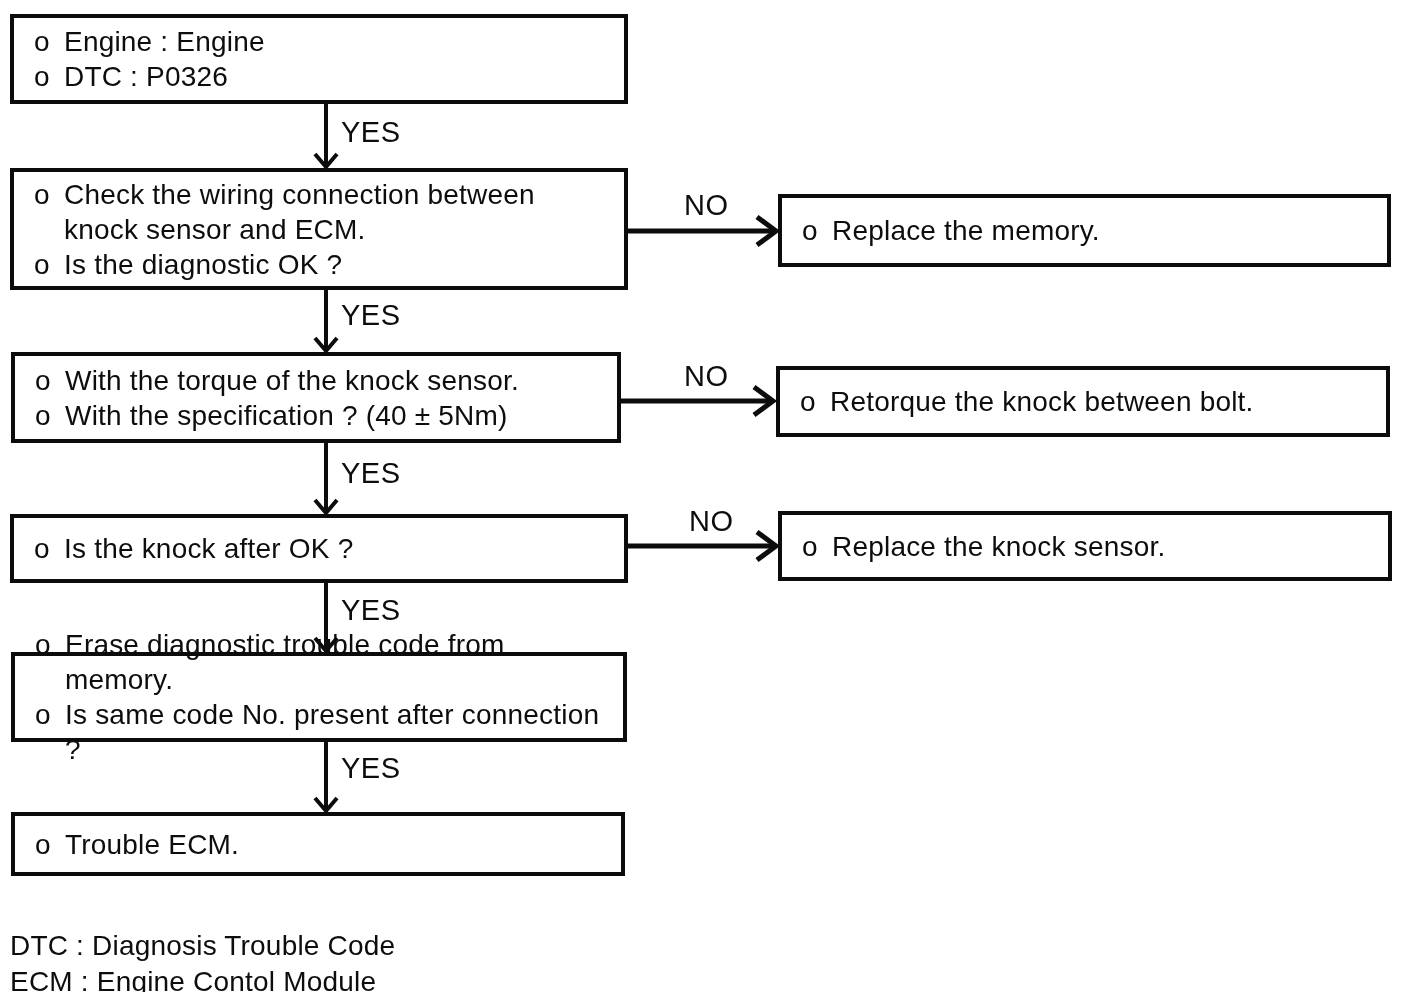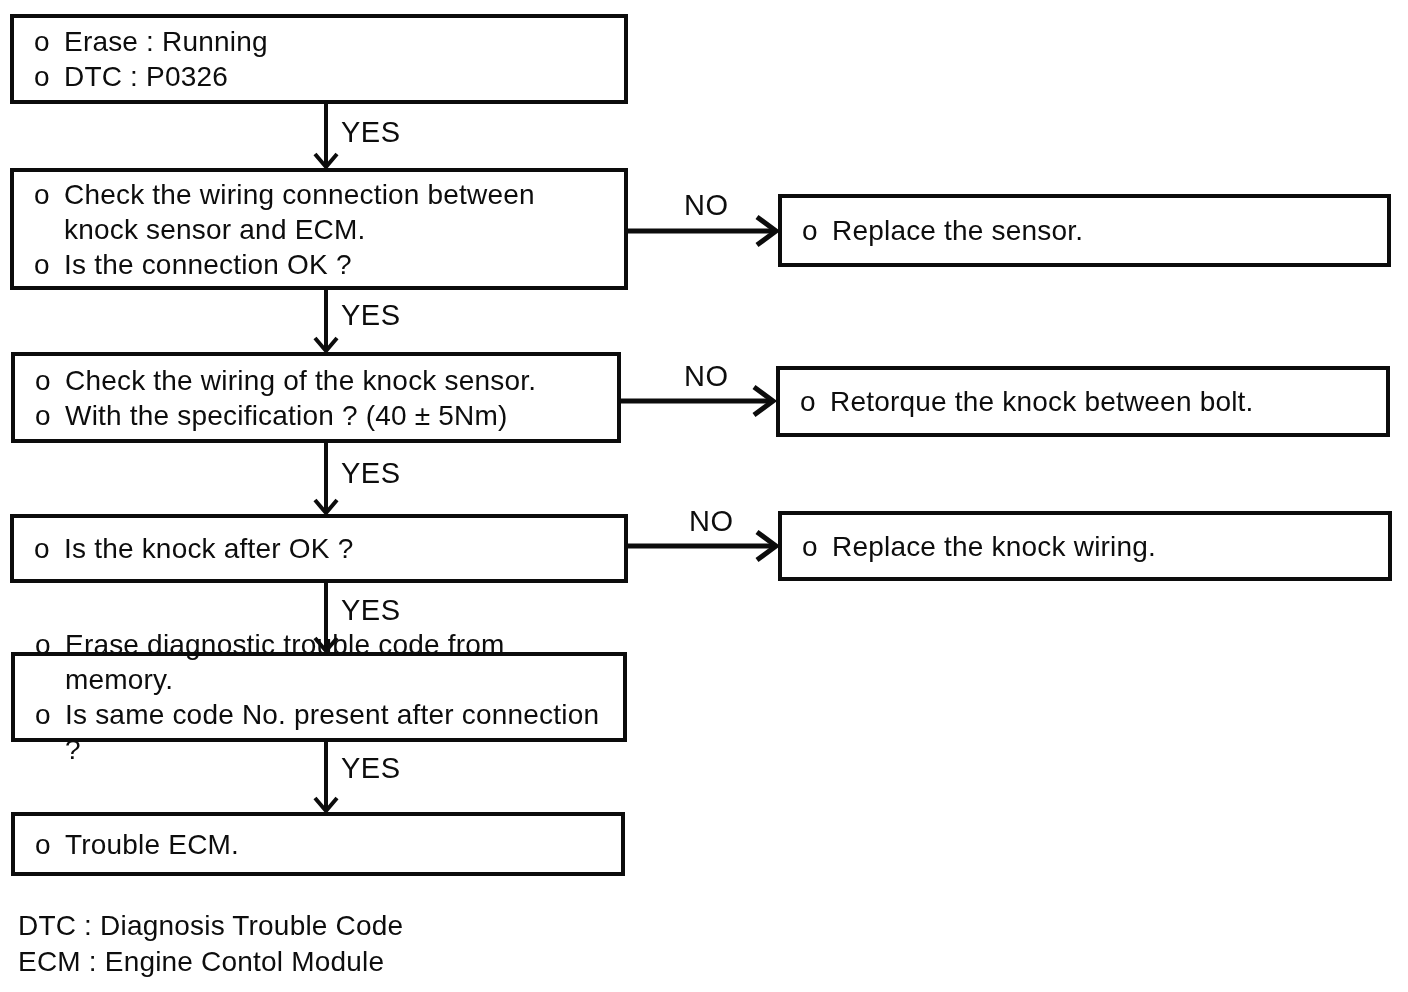--- a/index.html
+++ b/index.html
@@ -71,24 +71,25 @@
   .lbl-yes2 { left: 341px; top: 300px; }
   .lbl-yes3 { left: 341px; top: 458px; }
   .lbl-yes4 { left: 341px; top: 595px; }
   .lbl-yes5 { left: 341px; top: 753px; }
   .lbl-no1  { left: 684px; top: 190px; }
   .lbl-no2  { left: 684px; top: 361px; }
   .lbl-no3  { left: 689px; top: 506px; }
 
   .footnote {
     position: absolute;
-    left: 18px;
+    left: 10px;
     font-size: 28px;
     line-height: 35px;
     letter-spacing: 0.2px;
+    margin-top: 20px;
   }
   .fn-1 { top: 908px; }
   .fn-2 { top: 944px; }
 
   svg.arrows {
     position: absolute;
     inset: 0;
     pointer-events: none;
   }
   svg.arrows path, svg.arrows line {
@@ -134,43 +135,43 @@
     </g>
     <g>
       <line x1="628" y1="546" x2="774" y2="546" stroke-width="5"></line>
       <path d="M757 532 L776 546 L757 560" stroke-width="5"></path>
     </g>
   </svg>
 
   <div class="box b-start">
     <div class="item">
       <span class="bullet">o</span>
-      <span class="itext">Erase : Running</span>
+      <span class="itext">Engine : Engine</span>
     </div>
     <div class="item">
       <span class="bullet">o</span>
       <span class="itext">DTC : P0326</span>
     </div>
   </div>
 
   <div class="box b-wiring">
     <div class="item">
       <span class="bullet">o</span>
       <span class="itext">Check the wiring connection between knock sensor and ECM.</span>
     </div>
     <div class="item">
       <span class="bullet">o</span>
-      <span class="itext">Is the connection OK ?</span>
+      <span class="itext">Is the diagnostic OK ?</span>
     </div>
   </div>
 
   <div class="box b-torque">
     <div class="item">
       <span class="bullet">o</span>
-      <span class="itext">Check the wiring of the knock sensor.</span>
+      <span class="itext">With the torque of the knock sensor.</span>
     </div>
     <div class="item">
       <span class="bullet">o</span>
       <span class="itext">With the specification ? (40 ± 5Nm)</span>
     </div>
   </div>
 
   <div class="box b-sensorok">
     <div class="item">
       <span class="bullet">o</span>
@@ -192,35 +193,35 @@
   <div class="box b-ecm">
     <div class="item">
       <span class="bullet">o</span>
       <span class="itext">Trouble ECM.</span>
     </div>
   </div>
 
   <div class="box b-replacesens">
     <div class="item">
       <span class="bullet">o</span>
-      <span class="itext">Replace the sensor.</span>
+      <span class="itext">Replace the memory.</span>
     </div>
   </div>
 
   <div class="box b-retorque">
     <div class="item">
       <span class="bullet">o</span>
       <span class="itext">Retorque the knock between bolt.</span>
     </div>
   </div>
 
   <div class="box b-replaceknock">
     <div class="item">
       <span class="bullet">o</span>
-      <span class="itext">Replace the knock wiring.</span>
+      <span class="itext">Replace the knock sensor.</span>
     </div>
   </div>
 
   <div class="flow-label lbl-yes1">YES</div>
   <div class="flow-label lbl-yes2">YES</div>
   <div class="flow-label lbl-yes3">YES</div>
   <div class="flow-label lbl-yes4">YES</div>
   <div class="flow-label lbl-yes5">YES</div>
   <div class="flow-label lbl-no1">NO</div>
   <div class="flow-label lbl-no2">NO</div>

